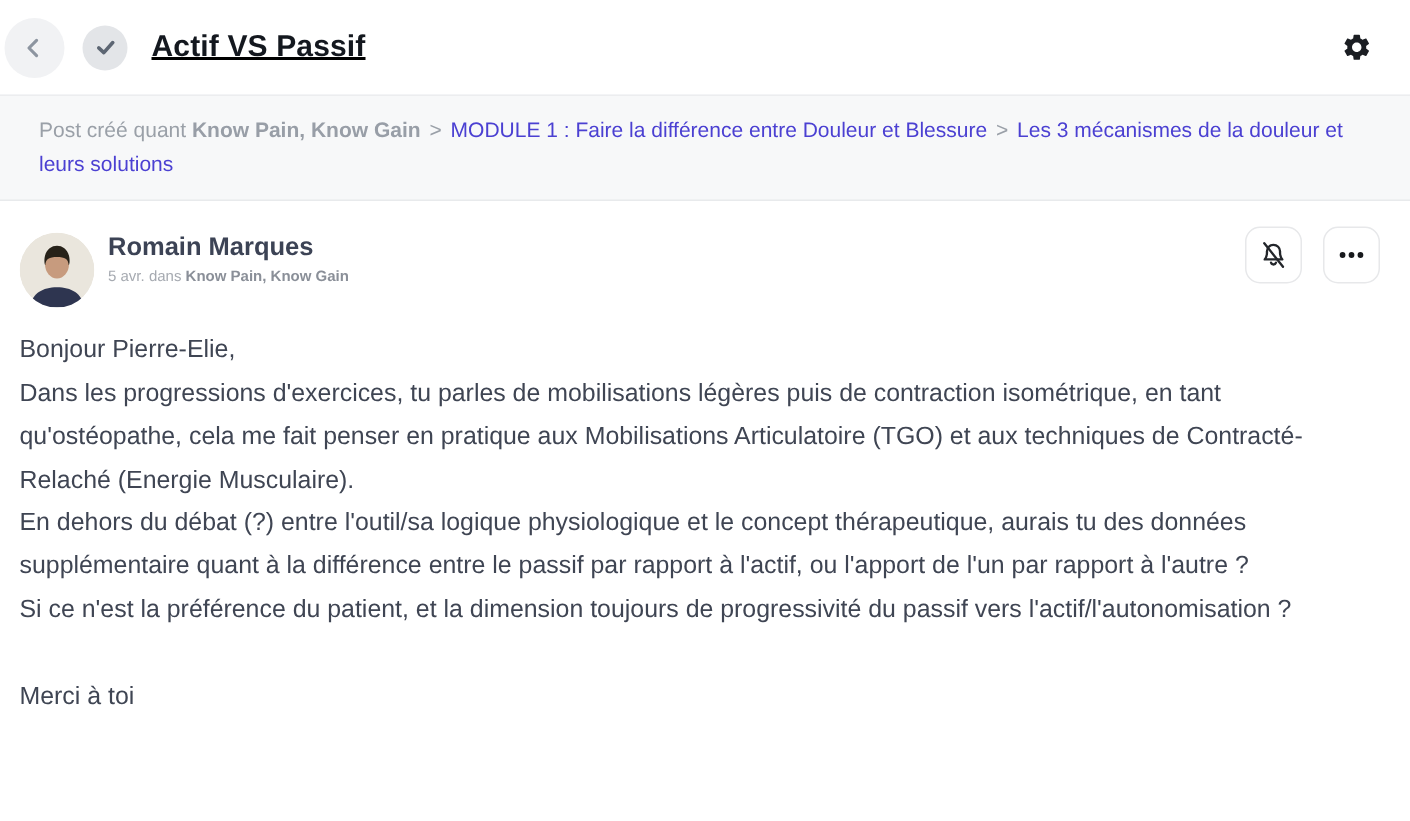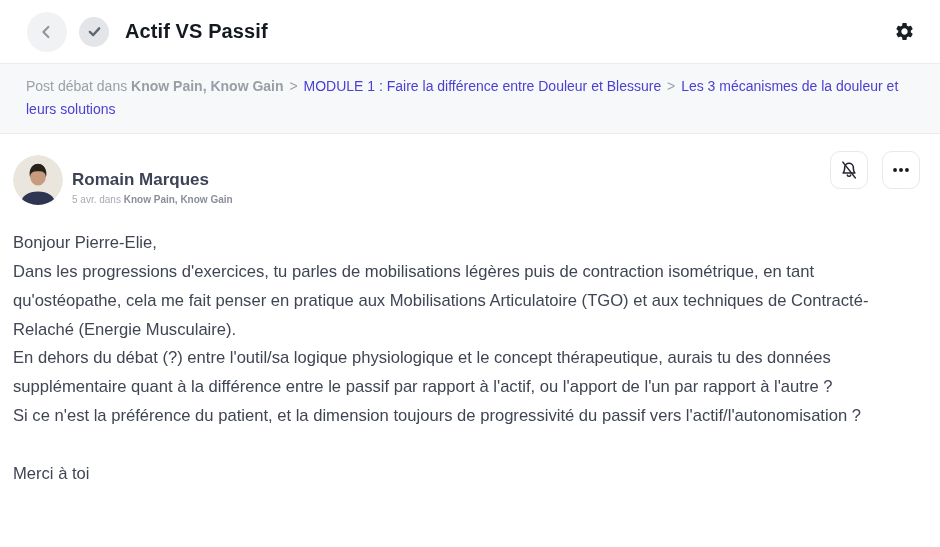--- a/index.html
+++ b/index.html
@@ -1,51 +1,51 @@
 <!DOCTYPE html>
 <html><head>
 <meta charset="utf-8">
 <style>
   * { margin:0; padding:0; box-sizing:border-box; }
   html,body { background:#fff; }
   body { font-family:"Liberation Sans", sans-serif; }
   .app { position:relative; width:940px; height:547px; background:#fff; overflow:hidden; }
 
   
-  .topbar { display:flex; align-items:center; height:63px; padding:0 22px 0 27px; background:#fff; }
+  .topbar { display:flex; align-items:center; height:63px; padding:0 22px 0 3px; background:#fff;text-decoration:underline; }
   .back-btn { width:40px; height:40px; border-radius:50%; background:#f1f2f4; border:none;
               display:flex; align-items:center; justify-content:center; cursor:pointer; flex:0 0 auto; }
   .check-badge { width:30px; height:30px; border-radius:50%; background:#e3e5e8; margin-left:12px;
                  display:flex; align-items:center; justify-content:center; flex:0 0 auto; }
   .page-title { margin-left:16px; font-size:20px; font-weight:700; color:#14181f; letter-spacing:.1px; }
   .topbar-spacer { flex:1; }
   .gear-btn { background:none; border:none; cursor:pointer; width:28px; height:28px;
               display:flex; align-items:center; justify-content:center; }
 
   
   .breadcrumb { background:#f7f8f9; border-top:1px solid #ecedef; border-bottom:1px solid #e8eaec;
                 padding:11px 26px 12px 26px; font-size:14px; line-height:23px; color:#9aa0a8; }
   .crumb-prefix { font-weight:400; color:#9aa0a8; }
   .crumb-space { font-weight:700; color:#989ea7; }
   .crumb-sep { font-weight:400; color:#9aa0a8; padding:0 2px; }
   .crumb-link { font-weight:400; color:#4b40d2; text-decoration:none; cursor:pointer; }
 
   
   .post { position:relative; padding:21px 20px 0 13px; }
-  .post-head { display:flex; align-items:flex-end; }
+  .post-head { display:flex; align-items:flex-start; }
   .avatar { width:50px; height:50px; border-radius:50%; overflow:hidden; flex:0 0 auto; cursor:pointer; }
   .author-block { margin-left:9px; }
   .author-name { font-size:17px; font-weight:700; color:#3c4355; cursor:pointer; }
   .post-meta { margin-top:4px; font-size:10px; color:#a6aab1; }
   .meta-space { font-weight:700; color:#8a8f98; cursor:pointer; }
   .post-actions { position:absolute; top:17px; right:20px; display:flex; gap:14px; }
   .icon-btn { width:38px; height:38px; border:1px solid #e7e8ea; border-radius:10px; background:#fff;
               display:flex; align-items:center; justify-content:center; cursor:pointer; }
 
-  .post-body { margin-top:24px; font-size:16.6px; line-height:1.74; color:#3f4553;
+  .post-body { margin-top:14px; font-size:16.6px; line-height:1.74; color:#3f4553;
                white-space:pre-wrap; max-width:909px; }
 </style>
 </head>
 <body>
 
 <div class="app">
 
   <div class="topbar">
     <button class="back-btn">
       <span style="display:flex;">
@@ -66,21 +66,21 @@
     <button class="gear-btn">
       <span style="display:flex;">
         <svg width="21" height="21" viewBox="0 0 24 24" fill="#1b1e23">
           <path d="M19.14,12.94c0.04-0.3,0.06-0.61,0.06-0.94c0-0.32-0.02-0.64-0.07-0.94l2.03-1.58c0.18-0.14,0.23-0.41,0.12-0.61 l-1.92-3.32c-0.12-0.22-0.37-0.29-0.59-0.22l-2.39,0.96c-0.5-0.38-1.03-0.7-1.62-0.94L14.4,2.81c-0.04-0.24-0.24-0.41-0.48-0.41 h-3.84c-0.24,0-0.43,0.17-0.47,0.41L9.25,5.35C8.66,5.59,8.12,5.92,7.63,6.29L5.24,5.33c-0.22-0.08-0.47,0-0.59,0.22L2.74,8.87 C2.62,9.08,2.66,9.34,2.86,9.48l2.03,1.58C4.84,11.36,4.8,11.69,4.8,12s0.02,0.64,0.07,0.94l-2.03,1.58 c-0.18,0.14-0.23,0.41-0.12,0.61l1.92,3.32c0.12,0.22,0.37,0.29,0.59,0.22l2.39-0.96c0.5,0.38,1.03,0.7,1.62,0.94l0.36,2.54 c0.05,0.24,0.24,0.41,0.48,0.41h3.84c0.24,0,0.44-0.17,0.47-0.41l0.36-2.54c0.59-0.24,1.13-0.56,1.62-0.94l2.39,0.96 c0.22,0.08,0.47,0,0.59-0.22l1.92-3.32c0.12-0.22,0.07-0.47-0.12-0.61L19.14,12.94z M12,15.6c-1.98,0-3.6-1.62-3.6-3.6 s1.62-3.6,3.6-3.6s3.6,1.62,3.6,3.6S13.98,15.6,12,15.6z"></path>
         </svg>
       </span>
     </button>
   </div>
 
   <div class="breadcrumb">
-    <span class="crumb-prefix">Post débat dans</span>
+    <span class="crumb-prefix">Post créé quant</span>
     <span class="crumb-space">Know Pain, Know Gain</span>
     <span class="crumb-sep">&gt;</span>
     <span class="crumb-link">MODULE 1 : Faire la différence entre Douleur et Blessure</span>
     <span class="crumb-sep">&gt;</span>
     <span class="crumb-link">Les 3 mécanismes de la douleur et leurs solutions</span>
   </div>
 
   <div class="post">
     <div class="post-head">
       <div class="avatar">

